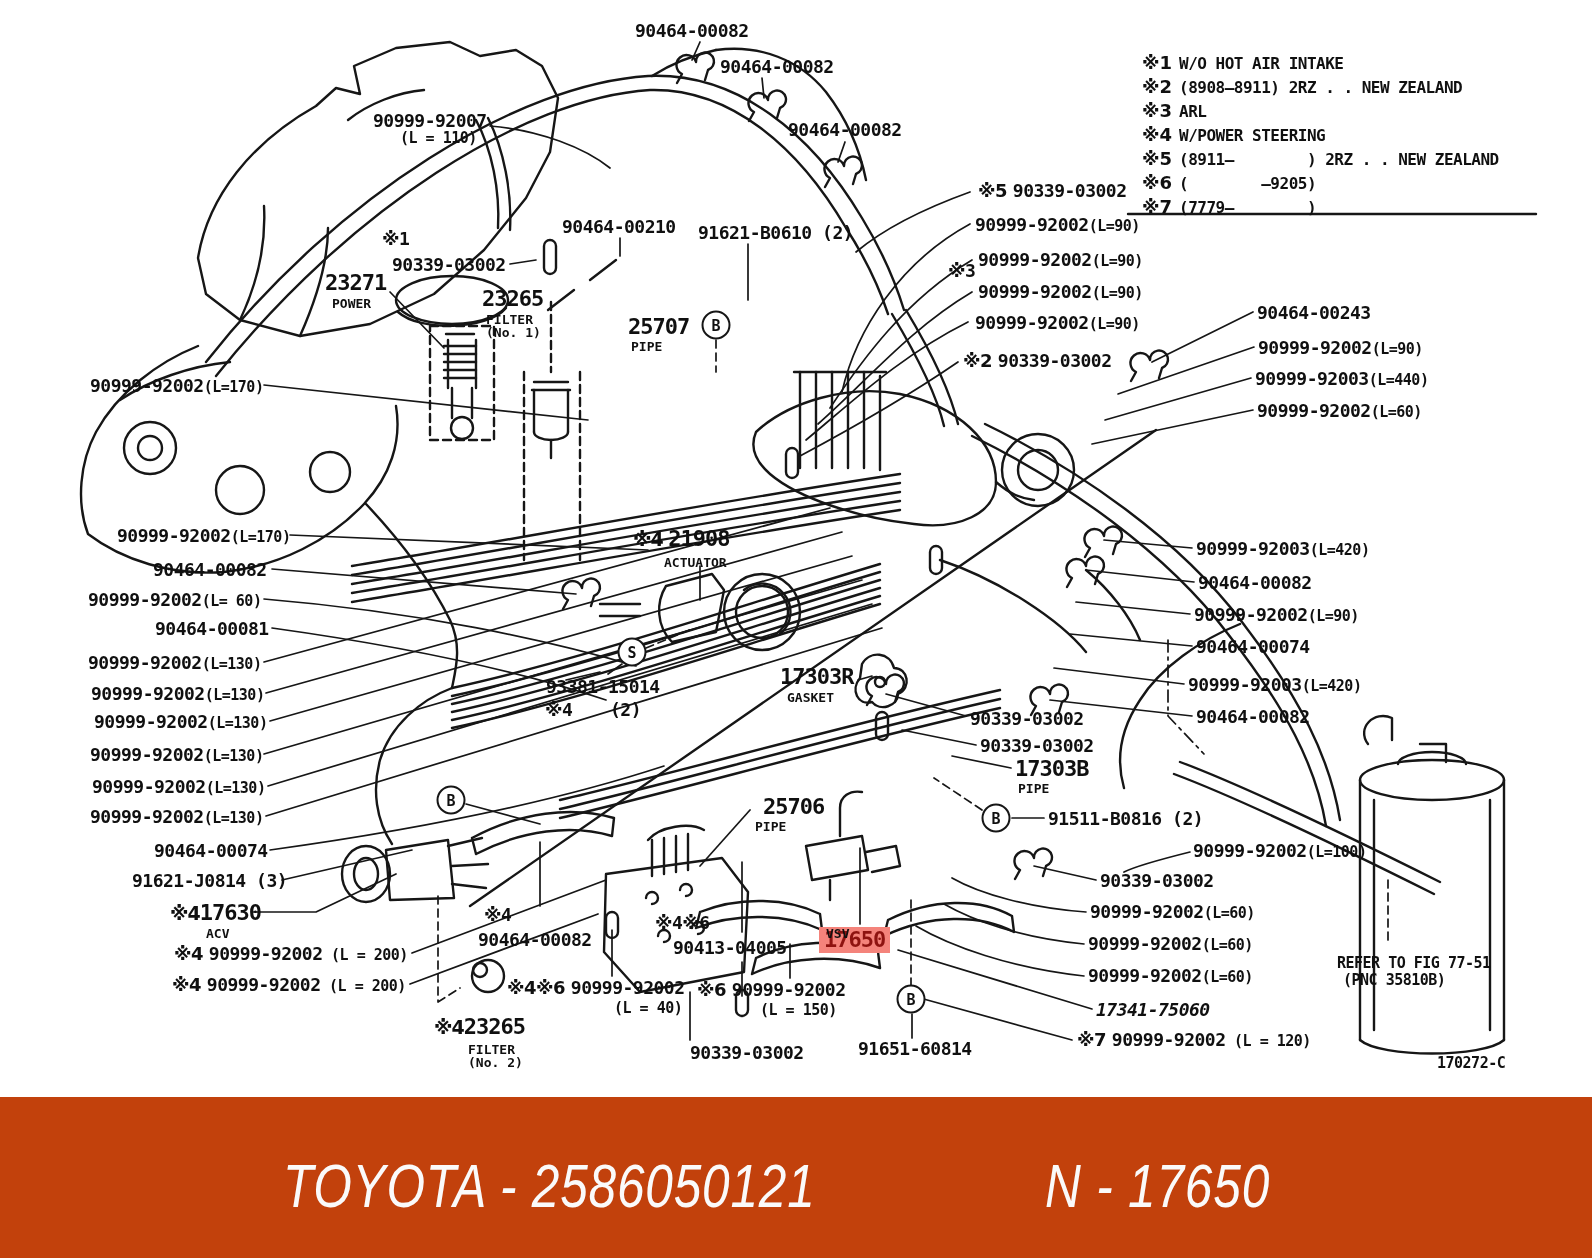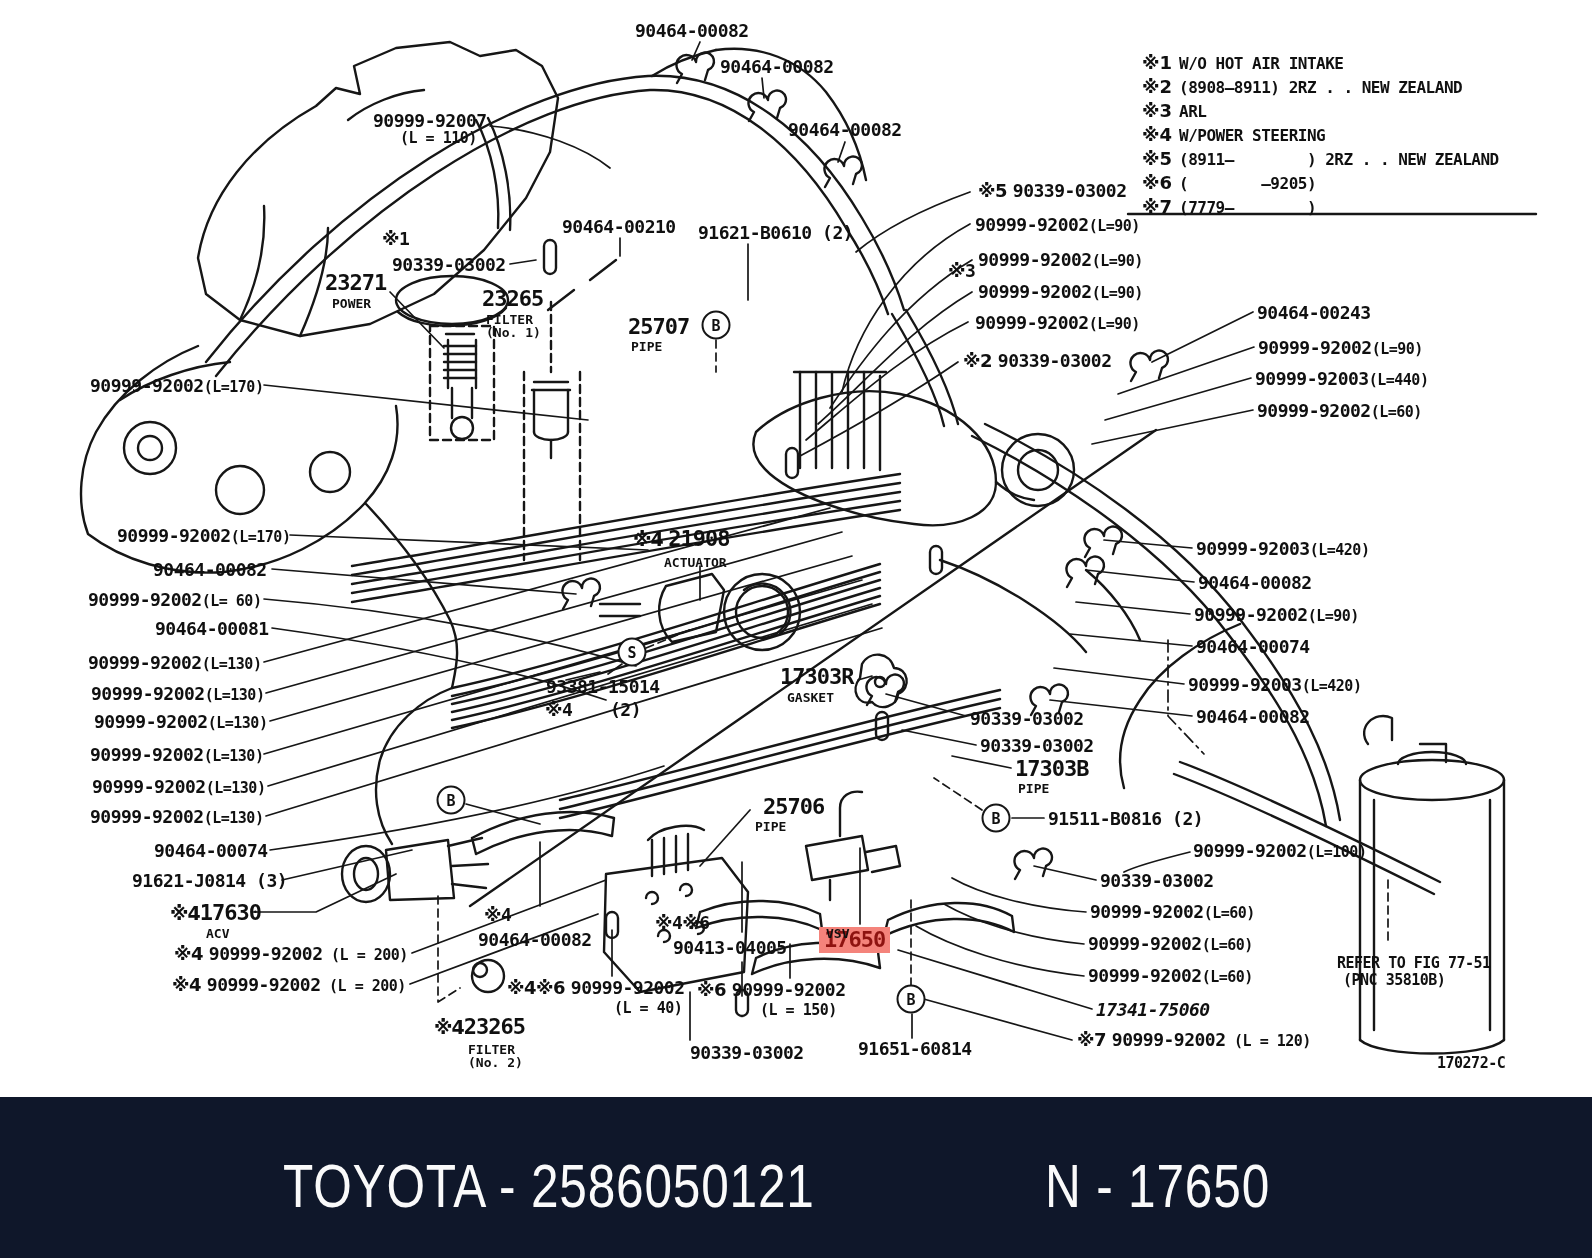--- a/index.html
+++ b/index.html
@@ -383,18 +383,18 @@
       <div class="lbl m" style="left: 1337px; top: 956px;"><span>REFER TO FIG 77-51</span></div>
       <div class="lbl m" style="left: 1343px; top: 973px;"><span>(PNC 35810B)</span></div>
       <div class="lbl m" style="left: 1437px; top: 1056px;"><span>170272-C</span></div>
       <div class="circ" style="left: 716px; top: 325px;">B</div>
       <div class="circ" style="left: 632px; top: 652px;">S</div>
       <div class="circ" style="left: 451px; top: 800px;">B</div>
       <div class="circ" style="left: 996px; top: 818px;">B</div>
       <div class="circ" style="left: 911px; top: 999px;">B</div>
     </div>
 
-  <div id="banner" style="background: #0f172a;">
+  <div id="banner" style="background: #c2410c; font-style: italic;">
     <span class="banner-text" style="left: 283px; color: rgb(250, 250, 250);">TOYOTA - 2586050121</span>
     <span class="banner-text" style="left: 1045px; color: rgb(250, 250, 250);">N - 17650</span>
   </div>
 
 </div>
 
 </body></html>

